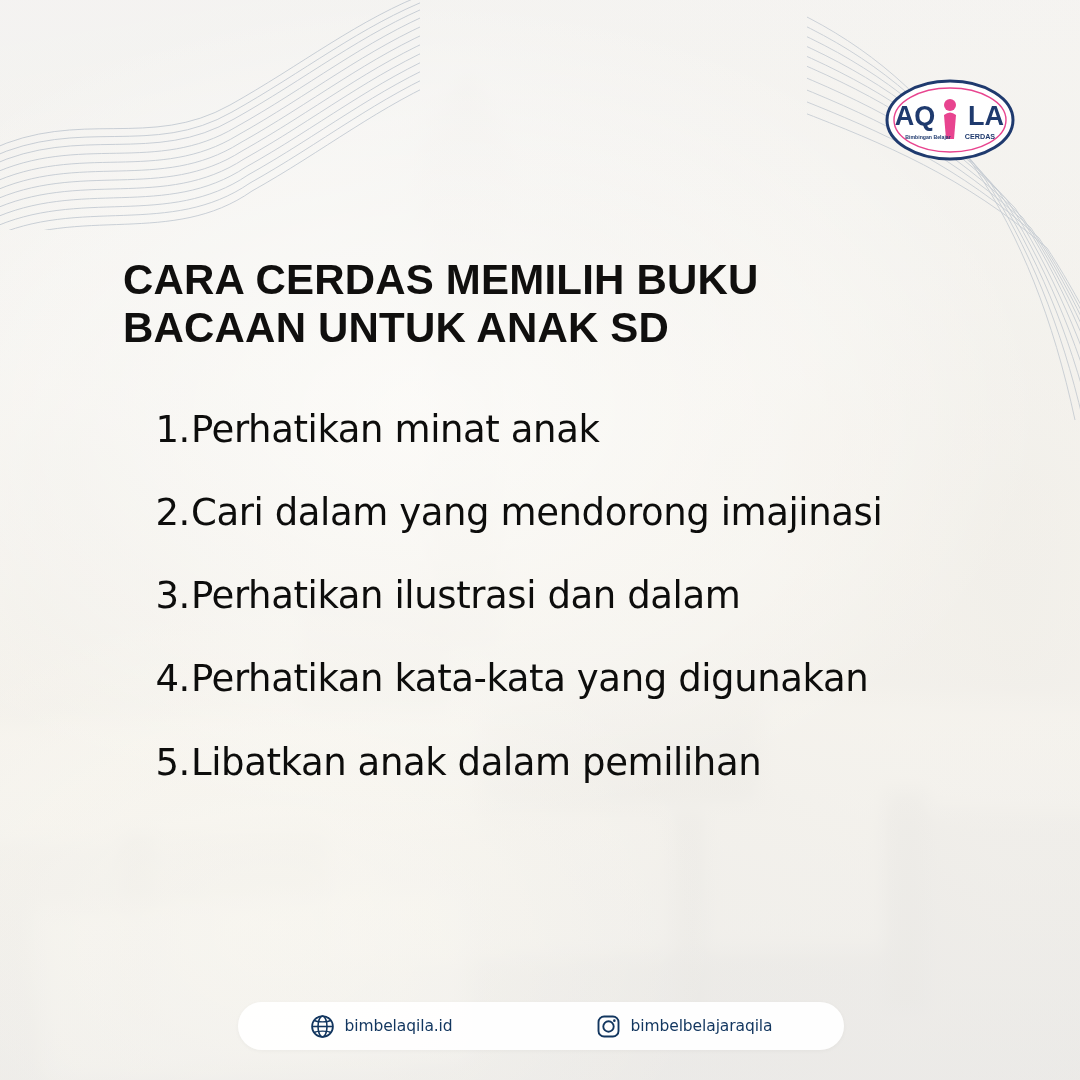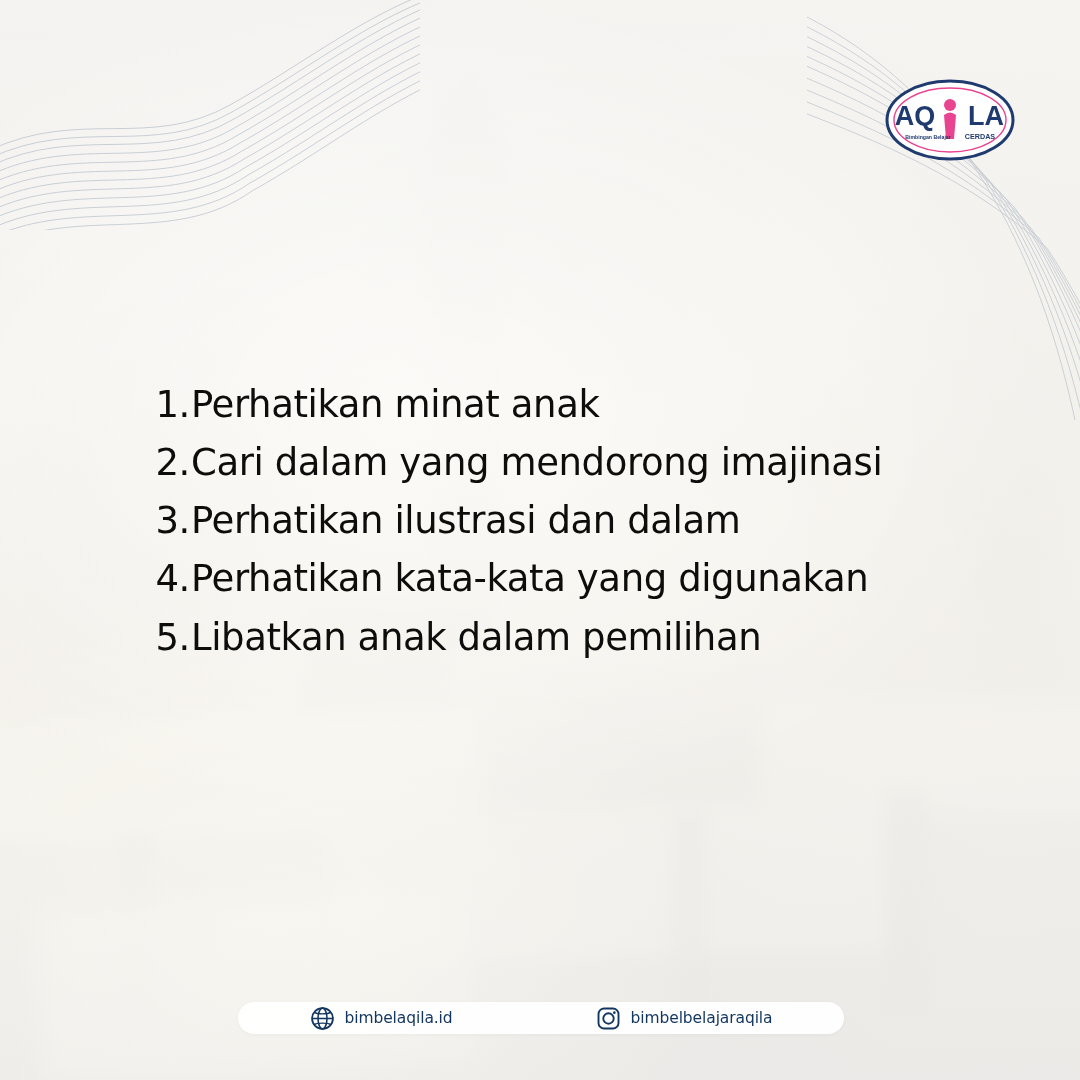--- a/index.html
+++ b/index.html
@@ -179,29 +179,30 @@
     letter-spacing: -0.4px;
   }
   .list-num {
     width: 44px;
     flex: 0 0 44px;
     text-align: right;
     padding-right: 1px;
   }
   .list-text {
     flex: 1 1 auto;
+    margin-top: 25px;
   }
 
   
   .footer {
     position: absolute;
     left: 238px;
     top: 1002px;
     width: 606px;
-    height: 32px;
+    height: 48px;
     background: rgba(255,255,255,0.93);
     border-radius: 24px;
     display: flex;
     align-items: center;
     justify-content: space-around;
     box-shadow: 0 1px 4px rgba(0,0,0,0.04);
   }
   .contact {
     display: flex;
     align-items: center;
@@ -291,20 +292,24 @@
       <ellipse cx="65" cy="41" rx="56" ry="32" fill="none" stroke="#e8448f" stroke-width="1.4"></ellipse>
       <text x="30" y="46" text-anchor="middle" font-family="Liberation Sans, sans-serif" font-size="27" font-weight="700" fill="#1f3a6e">AQ</text>
       <text x="101" y="46" text-anchor="middle" font-family="Liberation Sans, sans-serif" font-size="27" font-weight="700" fill="#1f3a6e">LA</text>
       <circle cx="65" cy="26" r="6" fill="#e8448f"></circle>
       <path d="M59,36 Q65,31 71,36 L69,60 L61,60 Z" fill="#e8448f"></path>
       <text x="43" y="60" text-anchor="middle" font-family="Liberation Sans, sans-serif" font-size="5.2" font-weight="700" fill="#1f3a6e">Bimbingan Belajar</text>
       <text x="95" y="60" text-anchor="middle" font-family="Liberation Sans, sans-serif" font-size="7.2" font-weight="700" fill="#1f3a6e">CERDAS</text>
     </svg>
   </div>
 
+  <h1 class="headline">
+    <span class="line">CARA CERDAS MEMILIH BUKU</span>
+    <span class="line">BACAAN UNTUK ANAK SD</span>
+  </h1>
 
   <div class="list">
     <div class="list-item">
       <span class="list-num">1.</span>
       <span class="list-text">Perhatikan minat anak</span>
     </div>
     <div class="list-item">
       <span class="list-num">2.</span>
       <span class="list-text">Cari dalam yang mendorong imajinasi</span>
     </div>

